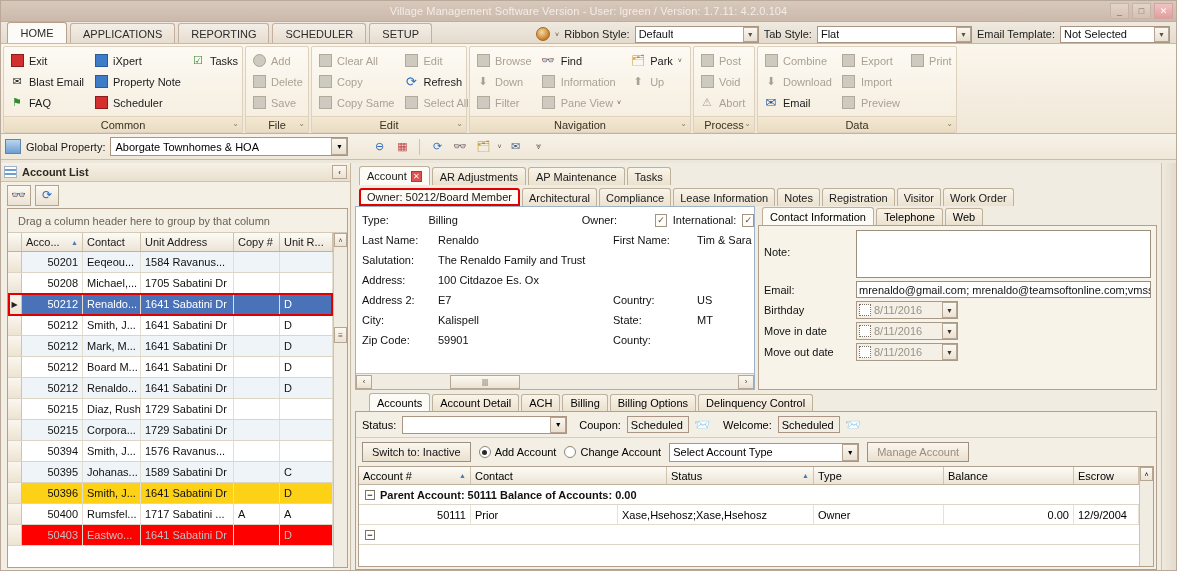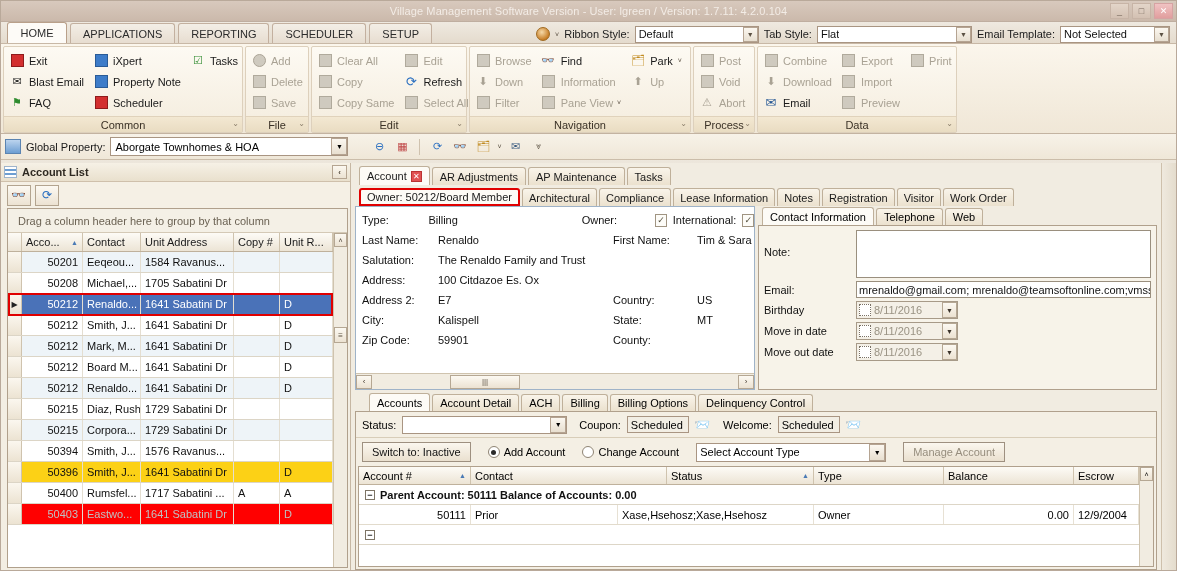--- a/index.html
+++ b/index.html
@@ -498,21 +498,21 @@
   }
   .ro {
     height: 17px; min-width: 62px;
     border: 1px solid #a99582;
     background: #f2eee4;
     display: flex; align-items: center; padding: 0 3px;
     font-size: 11px;
   }
   .mailicon { font-size: 13px; }
   .actionrow {
-    height: 28px; display: flex; align-items: center; gap: 17px;
+    height: 28px; display: flex; align-items: center; gap: 8px;
     padding: 0 6px;
   }
   .btn {
     height: 20px; padding: 0 9px;
     border: 1px solid #9e9080;
     background: linear-gradient(#fbf7ef, #eae0cf);
     display: flex; align-items: center;
     font-size: 11px; color: #111;
   }
   .btn.dis { color: #968d7d; }
@@ -992,20 +992,28 @@
                   <div class="gc" style="flex: 0 0 46px;"></div>
                   <div class="gc" style="flex: 1 1 0%;"></div>
                 </div>
                 <div class="grow">
                   <div class="indic"></div>
                   <div class="gc num" style="flex: 0 0 61px;">50394</div>
                   <div class="gc" style="flex: 0 0 58px;">Smith, J...</div>
                   <div class="gc" style="flex: 0 0 93px;">1576 Ravanus...</div>
                   <div class="gc" style="flex: 0 0 46px;"></div>
                   <div class="gc" style="flex: 1 1 0%;"></div>
+                </div>
+                <div class="grow alt">
+                  <div class="indic"></div>
+                  <div class="gc num" style="flex: 0 0 61px;">50395</div>
+                  <div class="gc" style="flex: 0 0 58px;">Johanas...</div>
+                  <div class="gc" style="flex: 0 0 93px;">1589 Sabatini Dr</div>
+                  <div class="gc" style="flex: 0 0 46px;"></div>
+                  <div class="gc" style="flex: 1 1 0%;">C</div>
                 </div>
                 <div class="grow yellow">
                   <div class="indic"></div>
                   <div class="gc num" style="flex: 0 0 61px;">50396</div>
                   <div class="gc" style="flex: 0 0 58px;">Smith, J...</div>
                   <div class="gc" style="flex: 0 0 93px;">1641 Sabatini Dr</div>
                   <div class="gc" style="flex: 0 0 46px;"></div>
                   <div class="gc" style="flex: 1 1 0%;">D</div>
                 </div>
                 <div class="grow">

